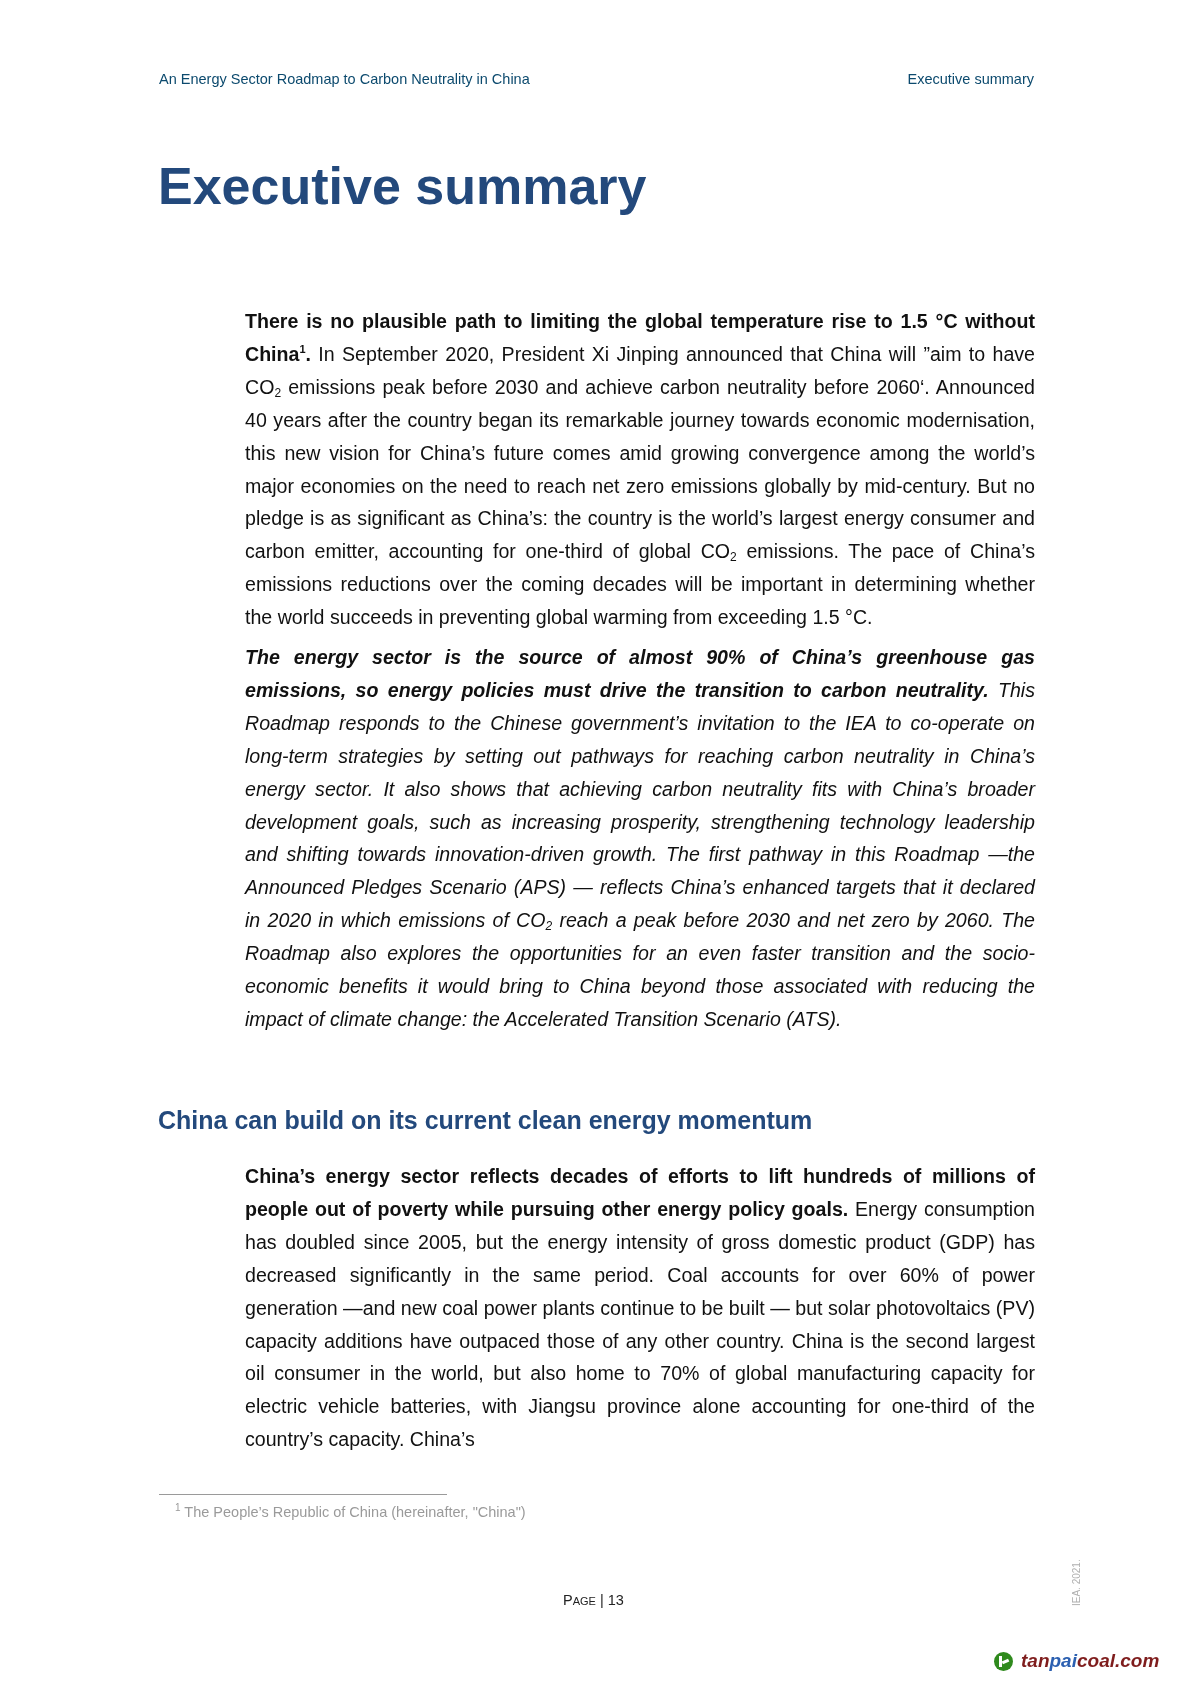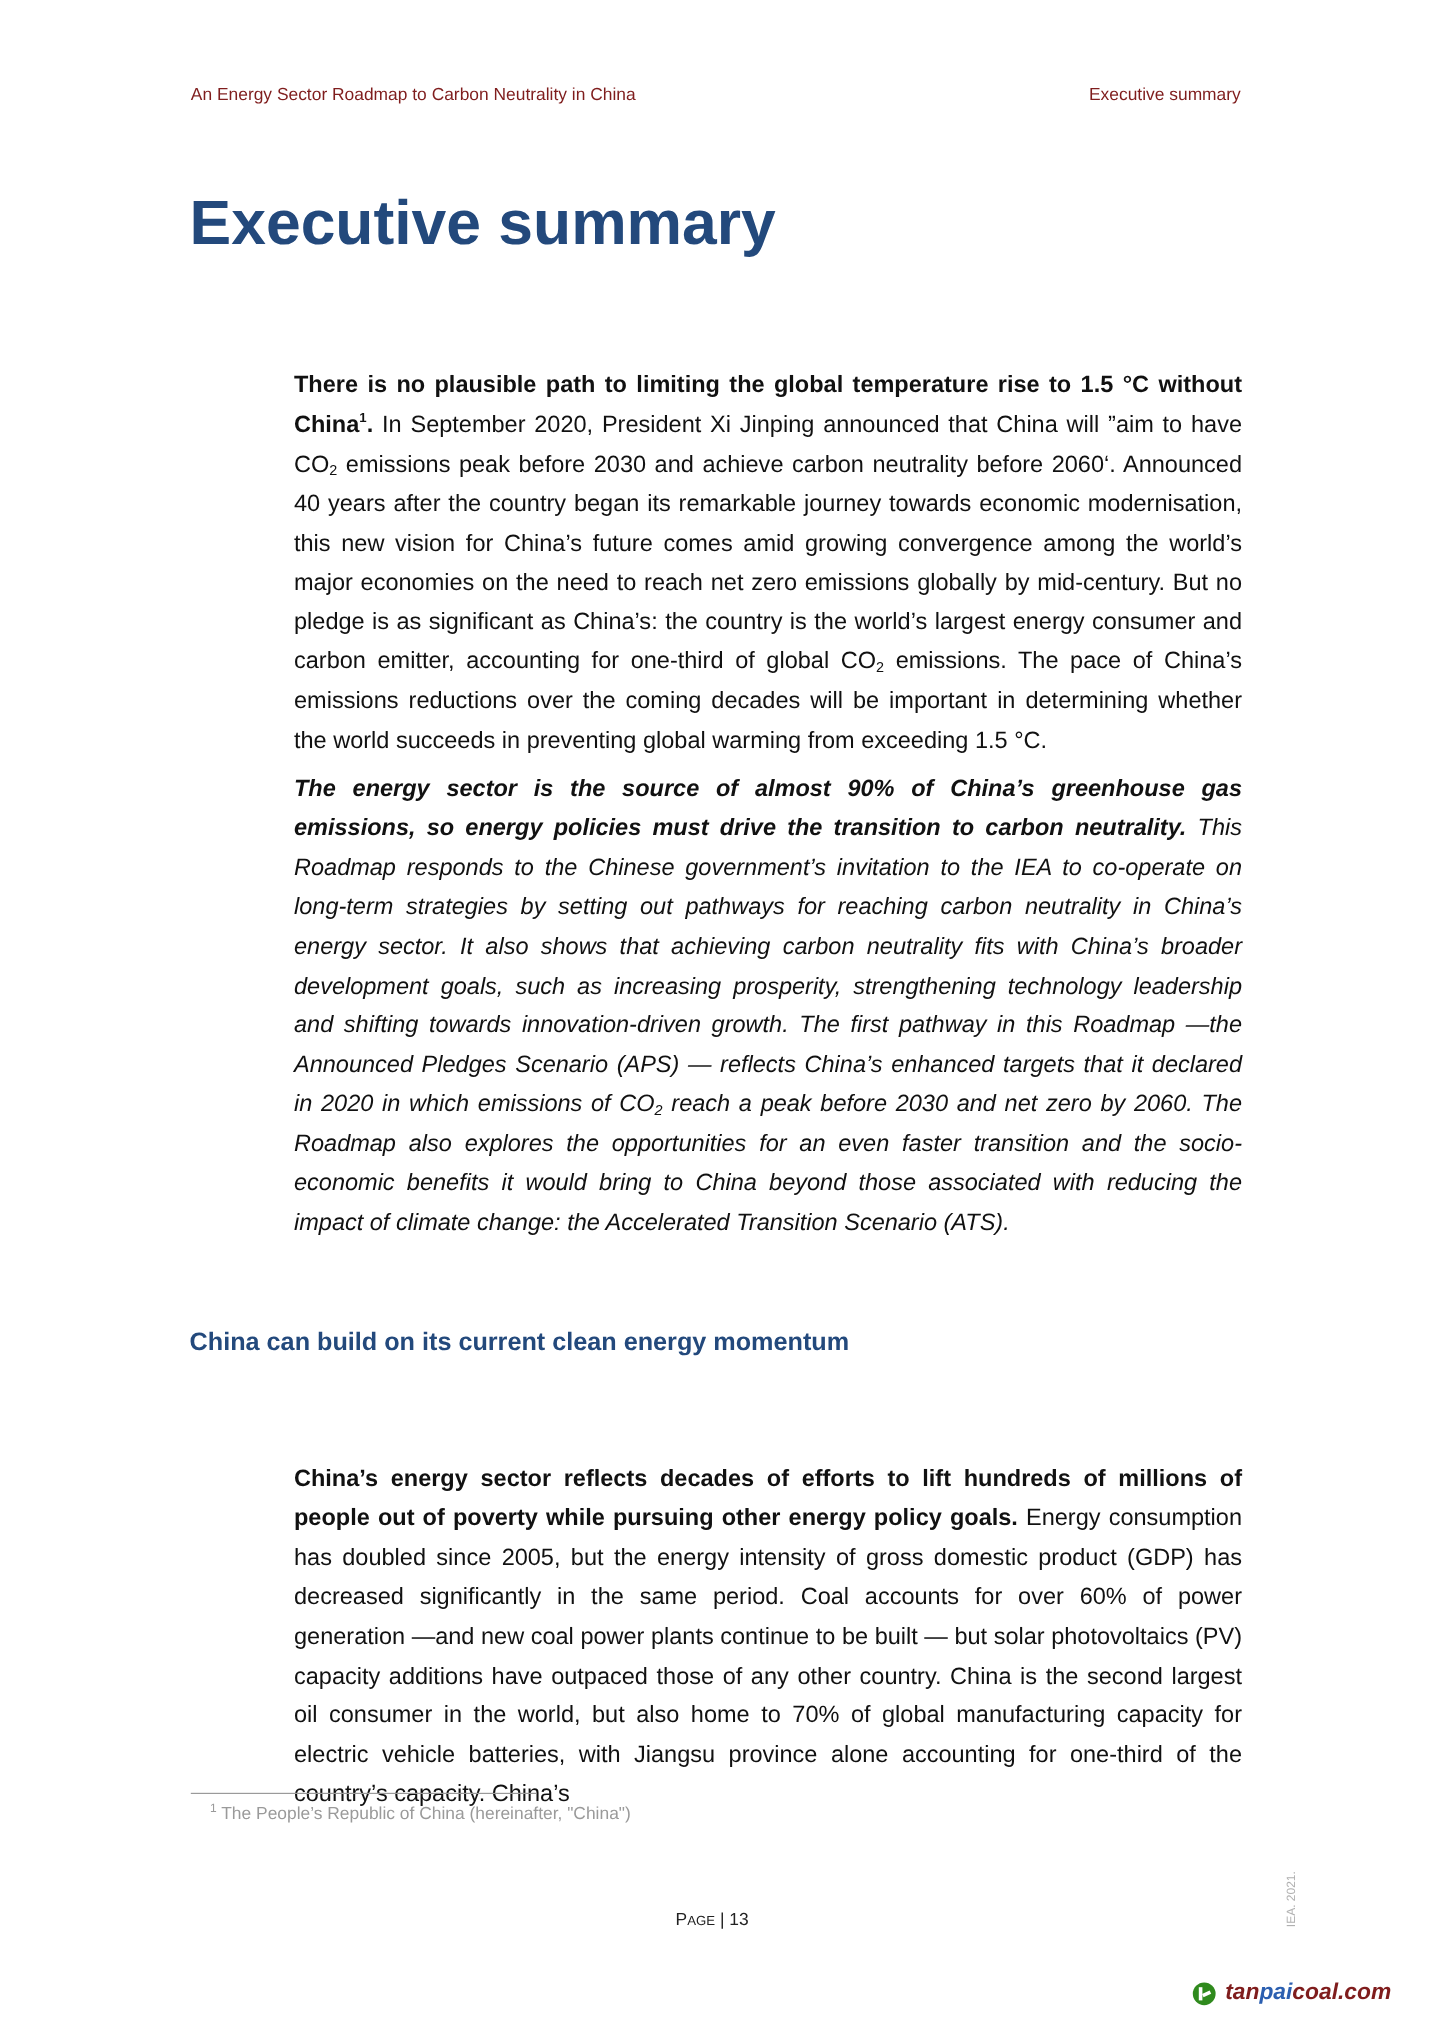--- a/index.html
+++ b/index.html
@@ -1,29 +1,29 @@
 <!DOCTYPE html>
 <html><head>
   <meta charset="utf-8">
   <style>
     html, body { margin: 0; padding: 0; background: #ffffff; }
     body { width: 1191px; height: 1684px; position: relative; overflow: hidden;
            font-family: "Liberation Sans", sans-serif; color: #1a1a1a; }
     .running-header { position: absolute; top: 71px; left: 159px; right: 157px; height: 20px;
-                      display: flex; justify-content: space-between; font-size: 14.5px; color: #7f1d1d; }
+                      display: flex; justify-content: space-between; font-size: 14.5px; color: #0c4a6e; }
     .page-title { position: absolute; top: 158px; left: 158px; margin: 0; font-size: 52px; font-weight: bold;
                   color: #23497c; letter-spacing: 0px; line-height: 1.1; }
     .body-block { position: absolute; left: 245px; width: 790px; font-size: 19.6px; line-height: 32.9px;
                   text-align: justify; color: #111111; }
     .body-block p { margin: 0; }
     .body-block b { font-weight: bold; }
     .p1 { top: 258px; margin-top: 47px; }
     .p2 { top: 641px; font-style: italic; }
-    .p3 { top: 1216px; }
-    .section-heading { position: absolute; top: 1107px; left: 158px; margin: 0; font-size: 21px; font-weight: bold;
+    .p3 { top: 1160px; }
+    .section-heading { position: absolute; top: 1107px; left: 158px; margin: 0; font-size: 25px; font-weight: bold;
                        color: #23497c; line-height: 1.1; }
     sub { font-size: 12px; vertical-align: -3px; line-height: 0; }
     sup { font-size: 11px; vertical-align: 8px; line-height: 0; }
     .footnote-rule { position: absolute; top: 1494px; left: 159px; width: 288px; height: 1px; background: #9a9a9a; }
     .footnote { position: absolute; top: 1504px; left: 159px; font-size: 14.5px; color: #9a9a9a; margin-left: 16px; }
     .footnote sup { font-size: 10px; vertical-align: 6px; }
     .page-number { position: absolute; top: 1592px; left: 563px; font-size: 14.5px; color: #222; }
     .page-number .sc { font-size: 11px; margin-top: 25px; }
     .copyright { position: absolute; left: 1071px; top: 1606px; font-size: 10px; color: #b0b0b0;
                  transform: rotate(-90deg); transform-origin: left top; white-space: nowrap; }

